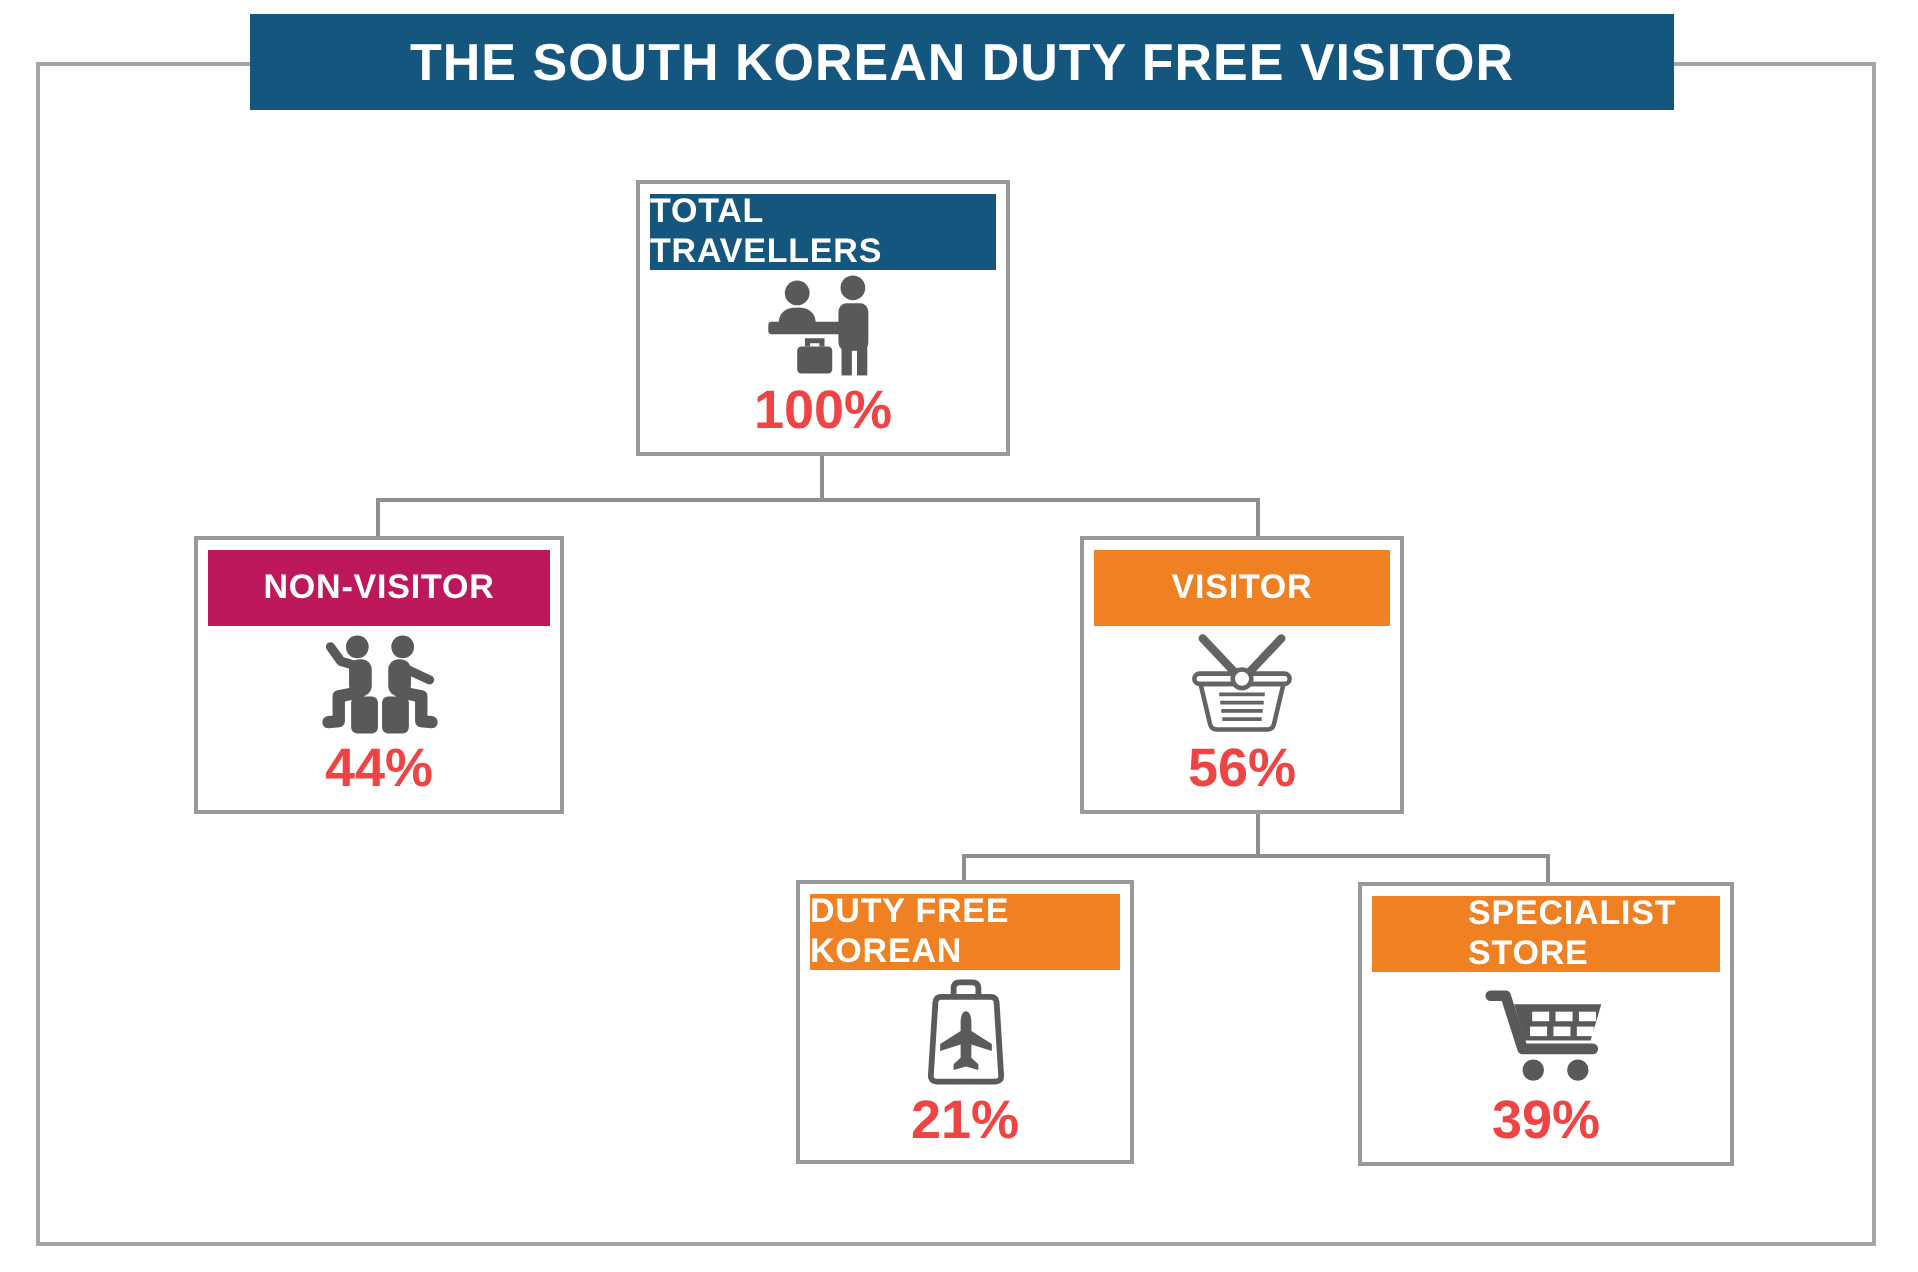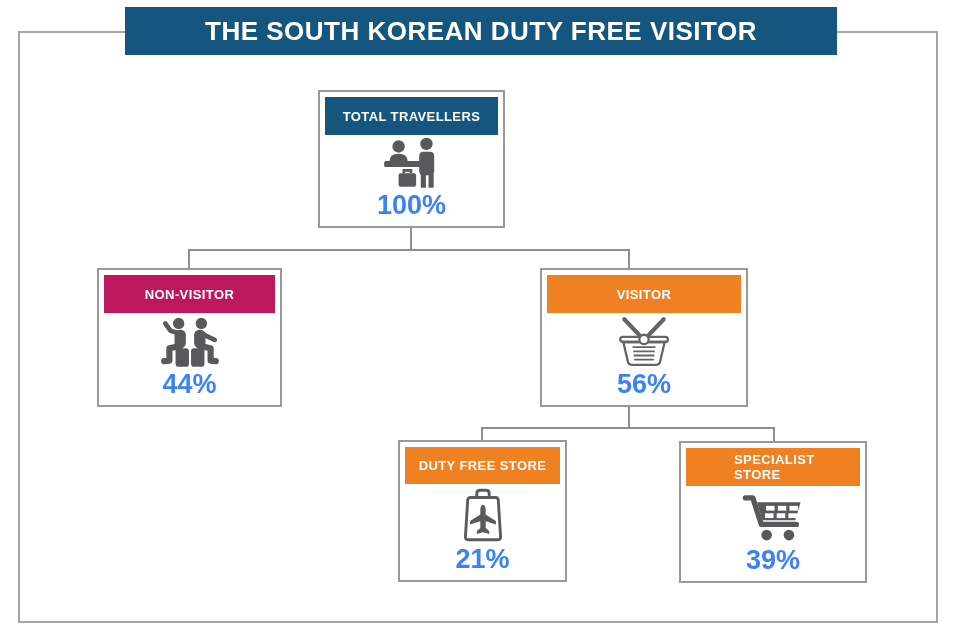--- a/index.html
+++ b/index.html
@@ -18,32 +18,32 @@
     z-index:3;
   }
   .node {
     position:absolute; background:#ffffff; border:2px solid #98999b;
     box-sizing:border-box; display:flex; flex-direction:column; align-items:center;
     z-index:2;
   }
   .node-header {
     margin:5px 5px 0 5px; height:38px; width:calc(100% - 10px);
     box-sizing:border-box; display:flex; align-items:center; justify-content:center;
-    color:#ffffff; font-weight:bold; font-size:13px; letter-spacing:0.4px;
+    color:#ffffff; font-weight:bold; font-size:17px; letter-spacing:0.4px;
   }
   .node-icon { flex:1; display:flex; align-items:center; justify-content:center; }
   .node-value {
-    font-weight:bold; font-size:27px; color:#3b82f6; margin-bottom:7px; line-height:1;
+    font-weight:bold; font-size:27px; color:#ef4444; margin-bottom:7px; line-height:1;
   }
   .connector { position:absolute; background:#8d8e90; z-index:1; }
 
   
   #node-total      { left:318px; top:90px;  width:187px; height:138px; }
   #node-nonvisitor { left:97px;  top:268px; width:185px; height:139px; }
-  #node-visitor    { left:540px; top:268px; width:208px; height:139px; }
+  #node-visitor    { left:540px; top:268px; width:162px; height:139px; }
   #node-dutyfree   { left:398px; top:440px; width:169px; height:142px; }
   #node-specialist { left:679px; top:441px; width:188px; height:142px; }
 
   
   #c-v1 { left:410px; top:227px; width:2px;  height:23px; }
   #c-h1 { left:188px; top:249px; width:442px; height:2px;  }
   #c-v2 { left:188px; top:249px; width:2px;  height:19px; }
   #c-v3 { left:628px; top:249px; width:2px;  height:19px; }
   #c-v4 { left:628px; top:406px; width:2px;  height:22px; }
   #c-h2 { left:481px; top:427px; width:294px; height:2px;  }
@@ -131,21 +131,21 @@
           <path d="M21 33 H43 M21.5 37 H42.5 M22 41 H42 M22.5 45 H41.5" stroke-width="1.8"></path>
           <circle cx="32" cy="25.5" r="4.5" fill="#ffffff" stroke-width="2.2"></circle>
         </g>
       </svg>
     </div>
     <div class="node-value">56%</div>
   </div>
 
   <div class="node" id="node-dutyfree">
     <div class="node-header" style="background-color: rgb(239, 129, 34);">
-      <span>DUTY FREE STORE</span>
+      <span>DUTY FREE KOREAN</span>
     </div>
     <div class="node-icon">
       <svg width="54" height="62" viewBox="0 0 52 60">
         <g stroke="#5a5b5d" fill="none">
           <path d="M20 13 V9 Q20 6 23 6 H29 Q32 6 32 9 V13" stroke-width="2.8"></path>
           <path d="M14 13 H38 Q40.5 13 40.8 15.5 L43 51 Q43.2 54 40 54 H12 Q8.8 54 9 51 L11.2 15.5 Q11.5 13 14 13 Z" stroke-width="2.8"></path>
         </g>
         <path fill="#5a5b5d" d="M26 20 C27.6 20 28.6 22.4 28.6 25.2 V29.5 L38.5 35.8 V39.2 L28.6 36 V42.5 L32 45.6 V48.4 L26 46.7 L20 48.4 V45.6 L23.4 42.5 V36 L13.5 39.2 V35.8 L23.4 29.5 V25.2 C23.4 22.4 24.4 20 26 20 Z"></path>
       </svg>
     </div>

